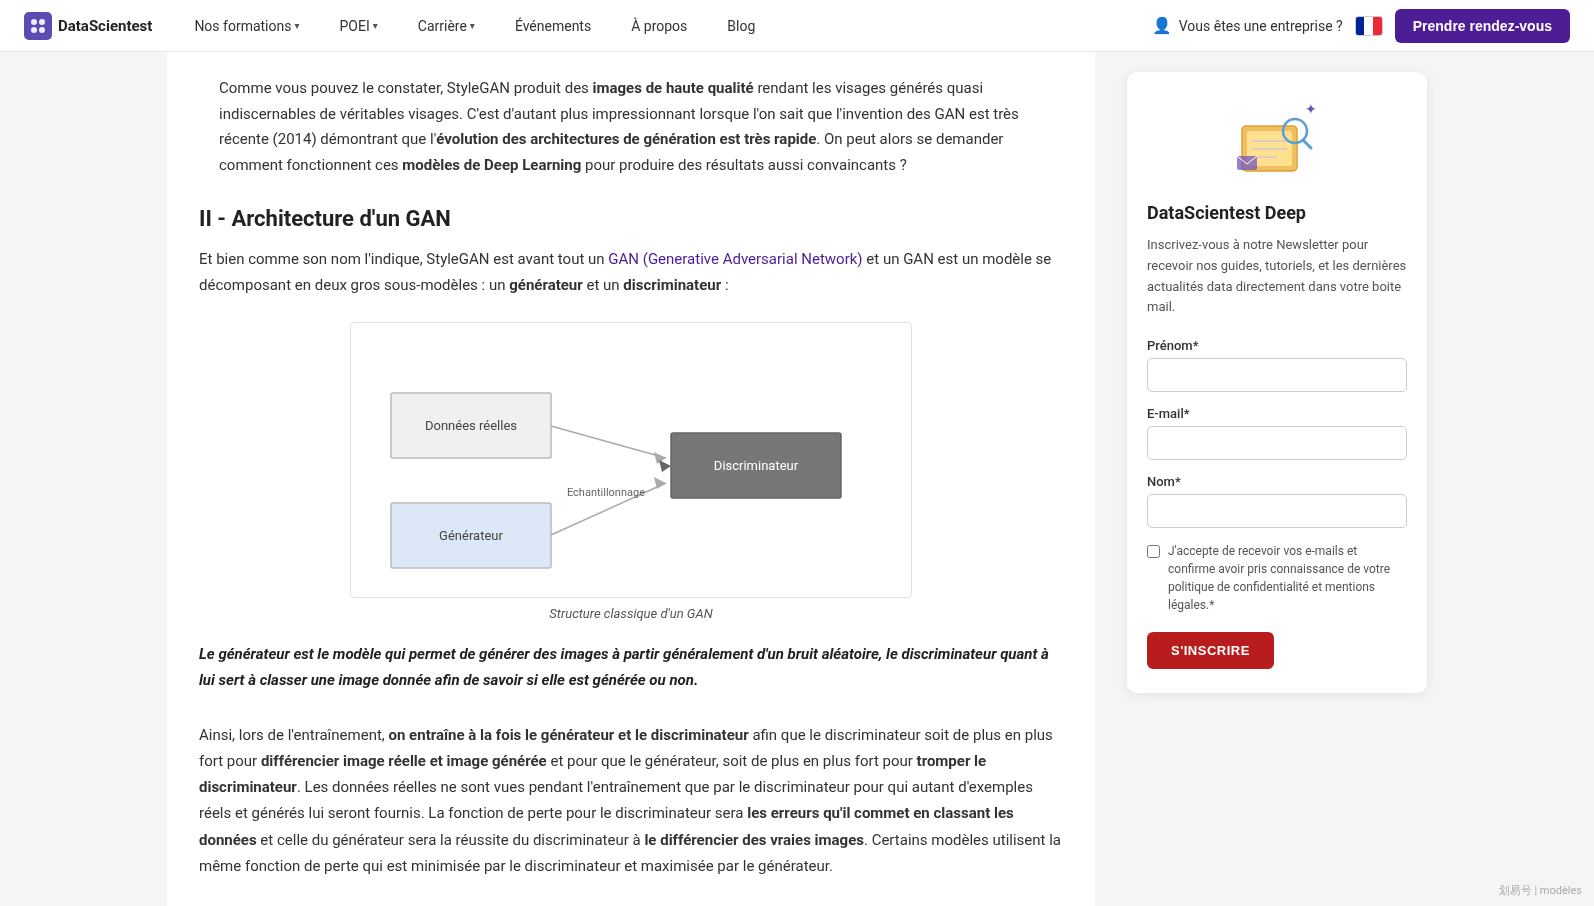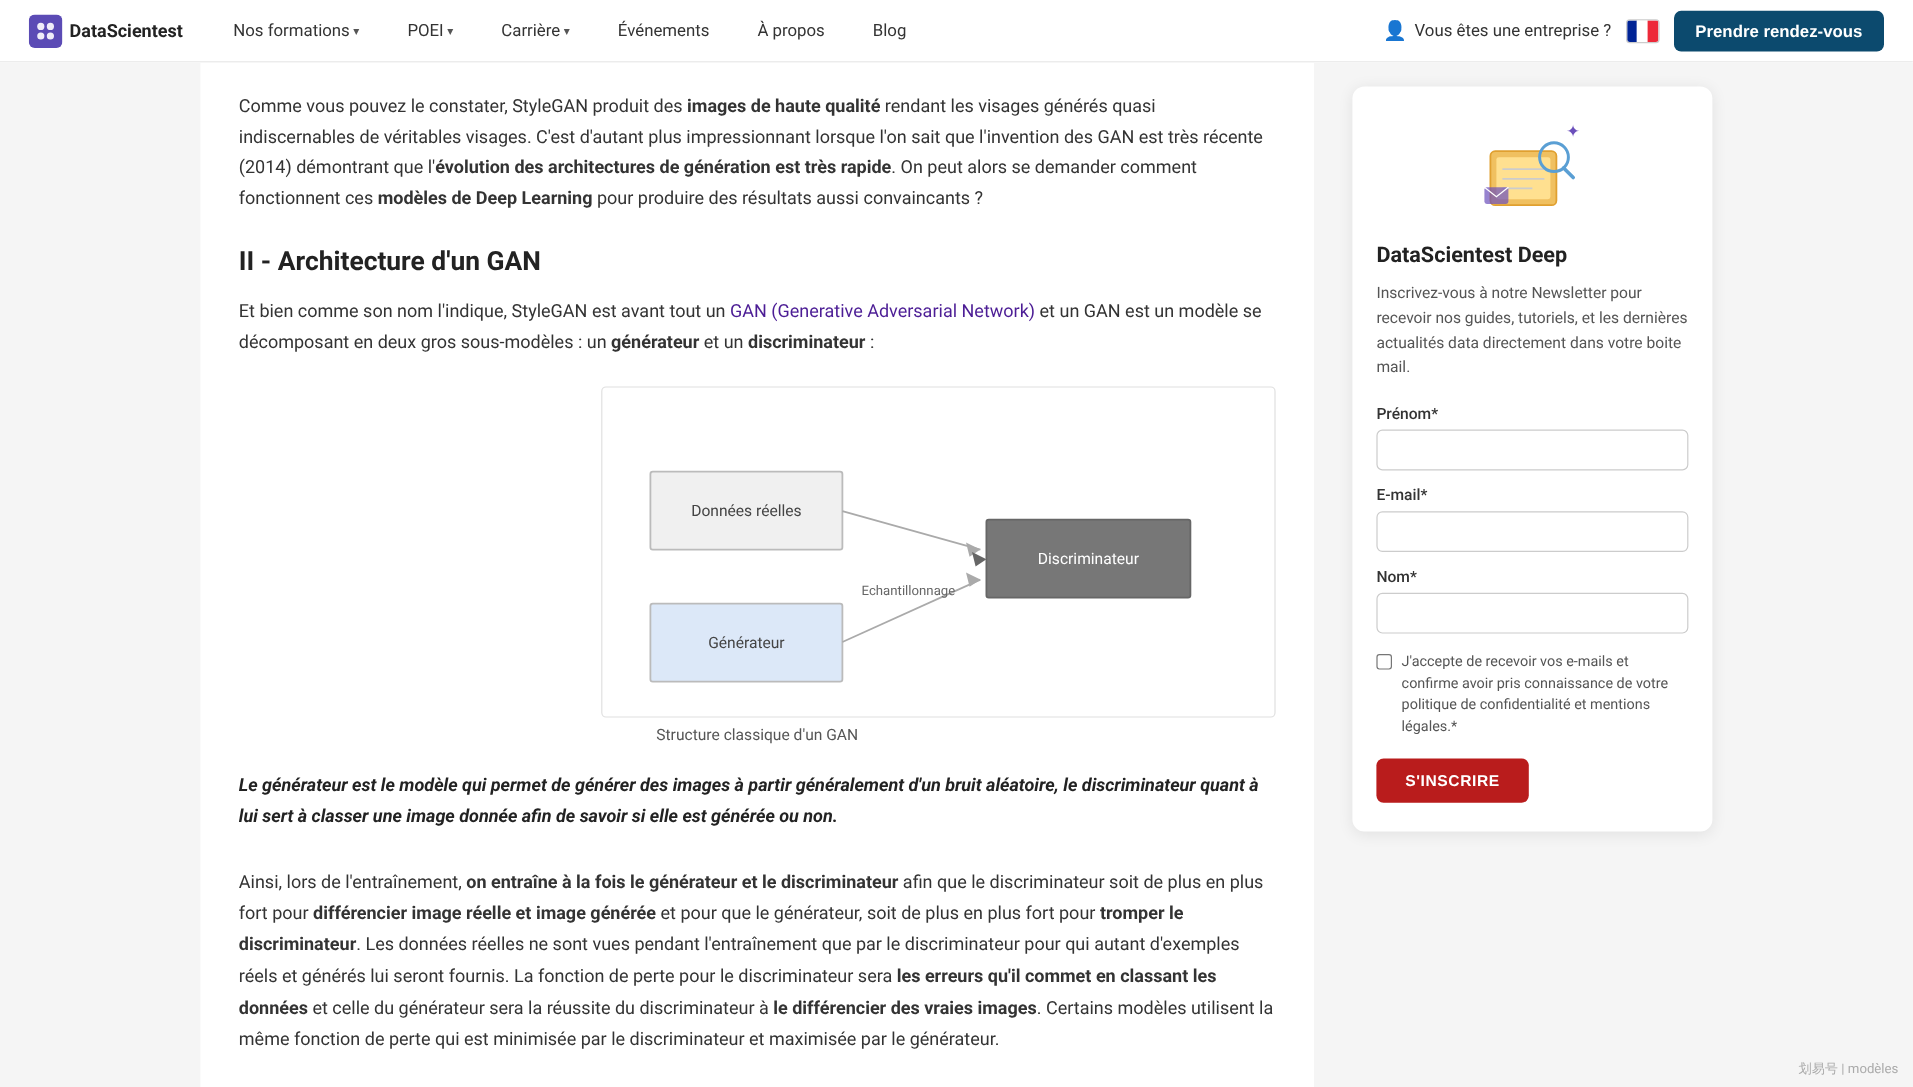--- a/index.html
+++ b/index.html
@@ -25,47 +25,47 @@
     }
     .nav-chevron { font-size: 10px; color: #555; }
     .navbar-right { display: flex; align-items: center; gap: 12px; margin-left: auto; }
     .enterprise-link {
       display: flex; align-items: center; gap: 6px; font-size: 14px; color: #333; cursor: pointer;
     }
     .flag-blue { background: #002395; flex: 1; }
     .flag-white { background: #fff; flex: 1; }
     .flag-red { background: #ED2939; flex: 1; }
     .cta-button {
-      background: #0c4a6e; color: #fff; border: none; border-radius: 6px;
+      background: #4c1d95; color: #fff; border: none; border-radius: 6px;
       padding: 9px 18px; font-size: 14px; font-weight: 600; cursor: pointer;
       white-space: nowrap;
     }
 
     
     .page-wrapper {
       display: flex; margin-top: 52px; max-width: 1300px; margin-left: auto; margin-right: auto;
       padding: 0 20px; gap: 32px;
     }
     .main-content { flex: 1; min-width: 0; padding: 20px 0; background: #fff; padding: 24px 32px; }
     .sidebar { width: 300px; flex-shrink: 0; padding: 20px 0; }
 
     
-    .intro-paragraph { font-size: 15px; line-height: 1.7; color: #333; margin-bottom: 24px; }
+    .intro-paragraph { font-size: 15px; line-height: 1.7; color: #333; margin-bottom: 24px; margin-left: 20px; }
     .section-title { font-size: 22px; font-weight: 700; color: #222; margin: 28px 0 16px 0; }
     .section-paragraph { font-size: 15px; line-height: 1.7; color: #333; margin-bottom: 16px; }
     .link-blue { color: #4c1d95; text-decoration: none; }
 
     
     .diagram-container {
-      display: flex; justify-content: flex-end; margin: 24px 0 8px 0;
+      display: flex; justify-content: center; margin: 24px 0 8px 0;
     }
     .diagram-svg-wrap {
       background: #fff; padding: 10px; border: 1px solid #e0e0e0; border-radius: 4px;
     }
-    .diagram-caption { text-align: center; font-size: 13px; color: #555; margin-bottom: 20px; }
+    .diagram-caption { text-align: center; font-size: 13px; color: #555; font-style: italic; margin-bottom: 20px; }
 
     
     .quote-block {
       font-size: 15px; line-height: 1.75; color: #222;
       font-weight: 700; font-style: italic;
       margin: 20px 0 28px 0;
     }
 
     .body-paragraph { font-size: 15px; line-height: 1.75; color: #333; margin-bottom: 12px; }
 

